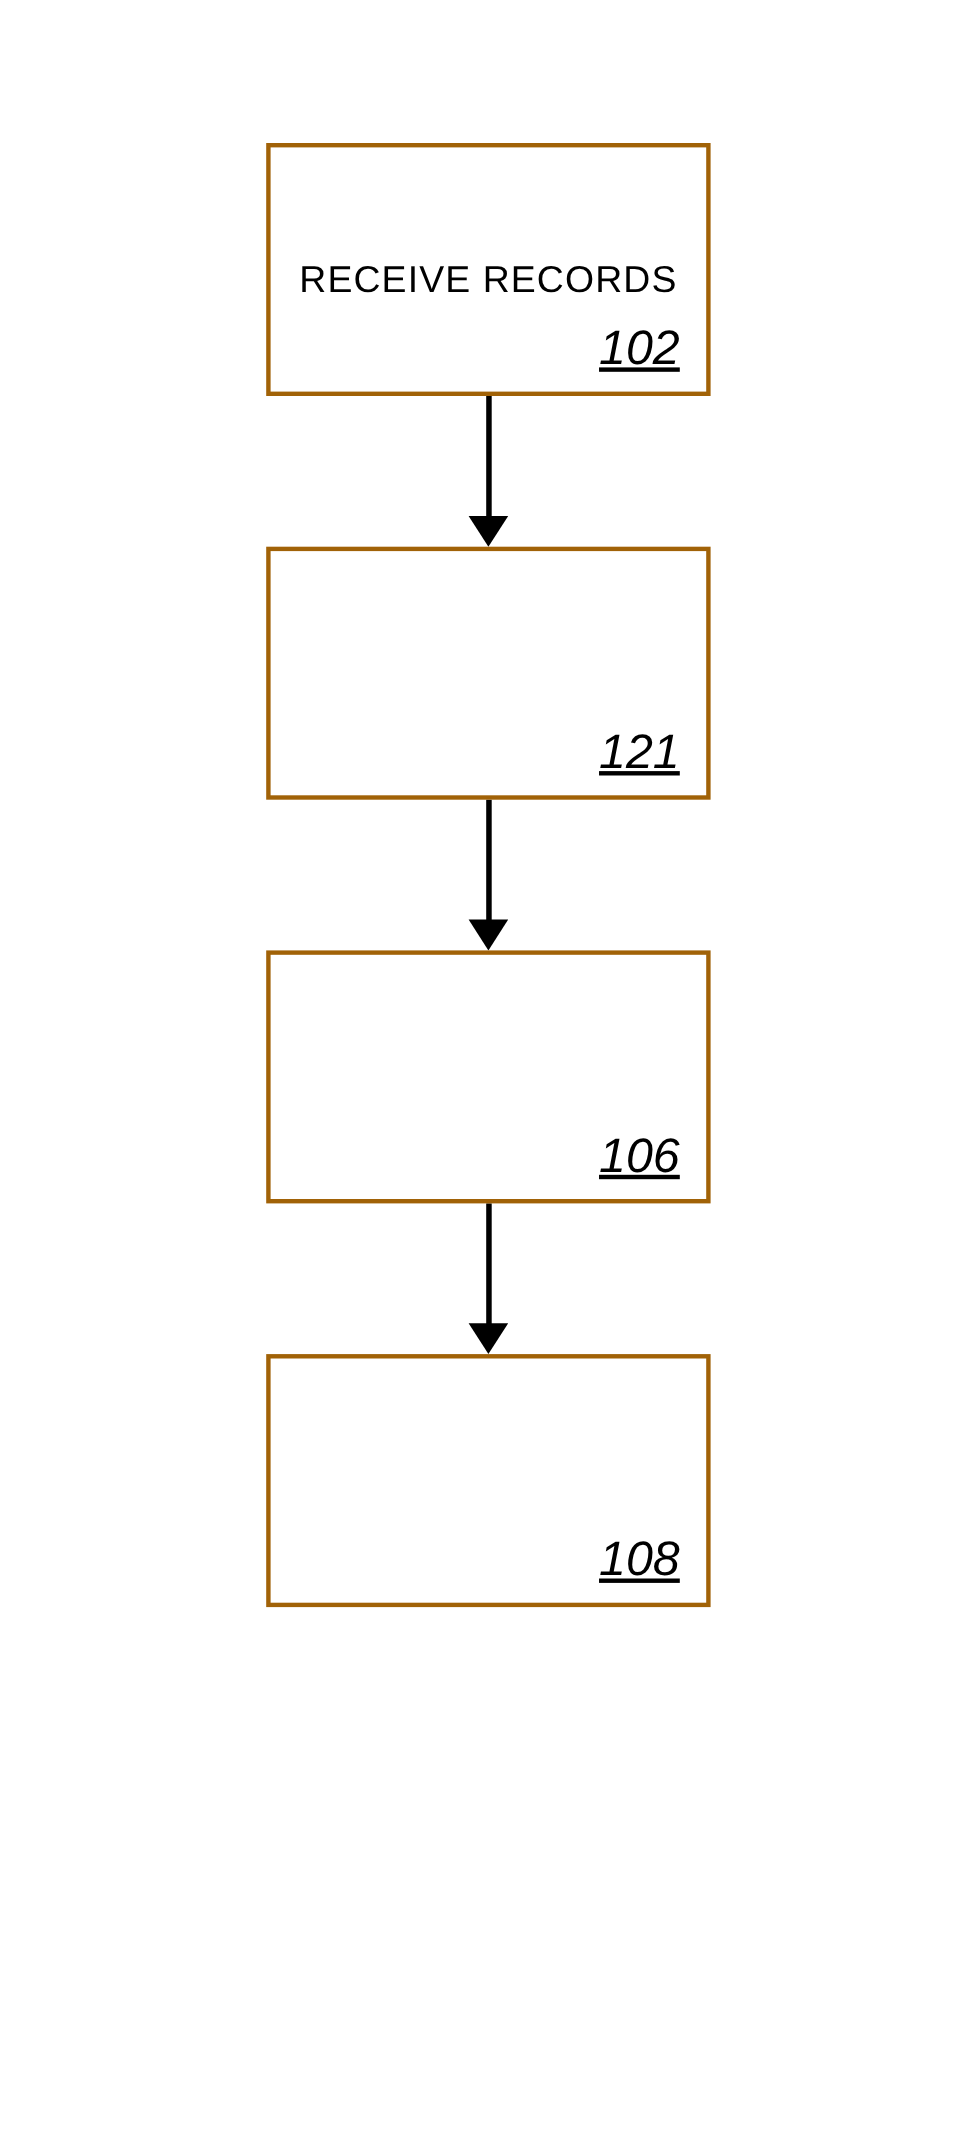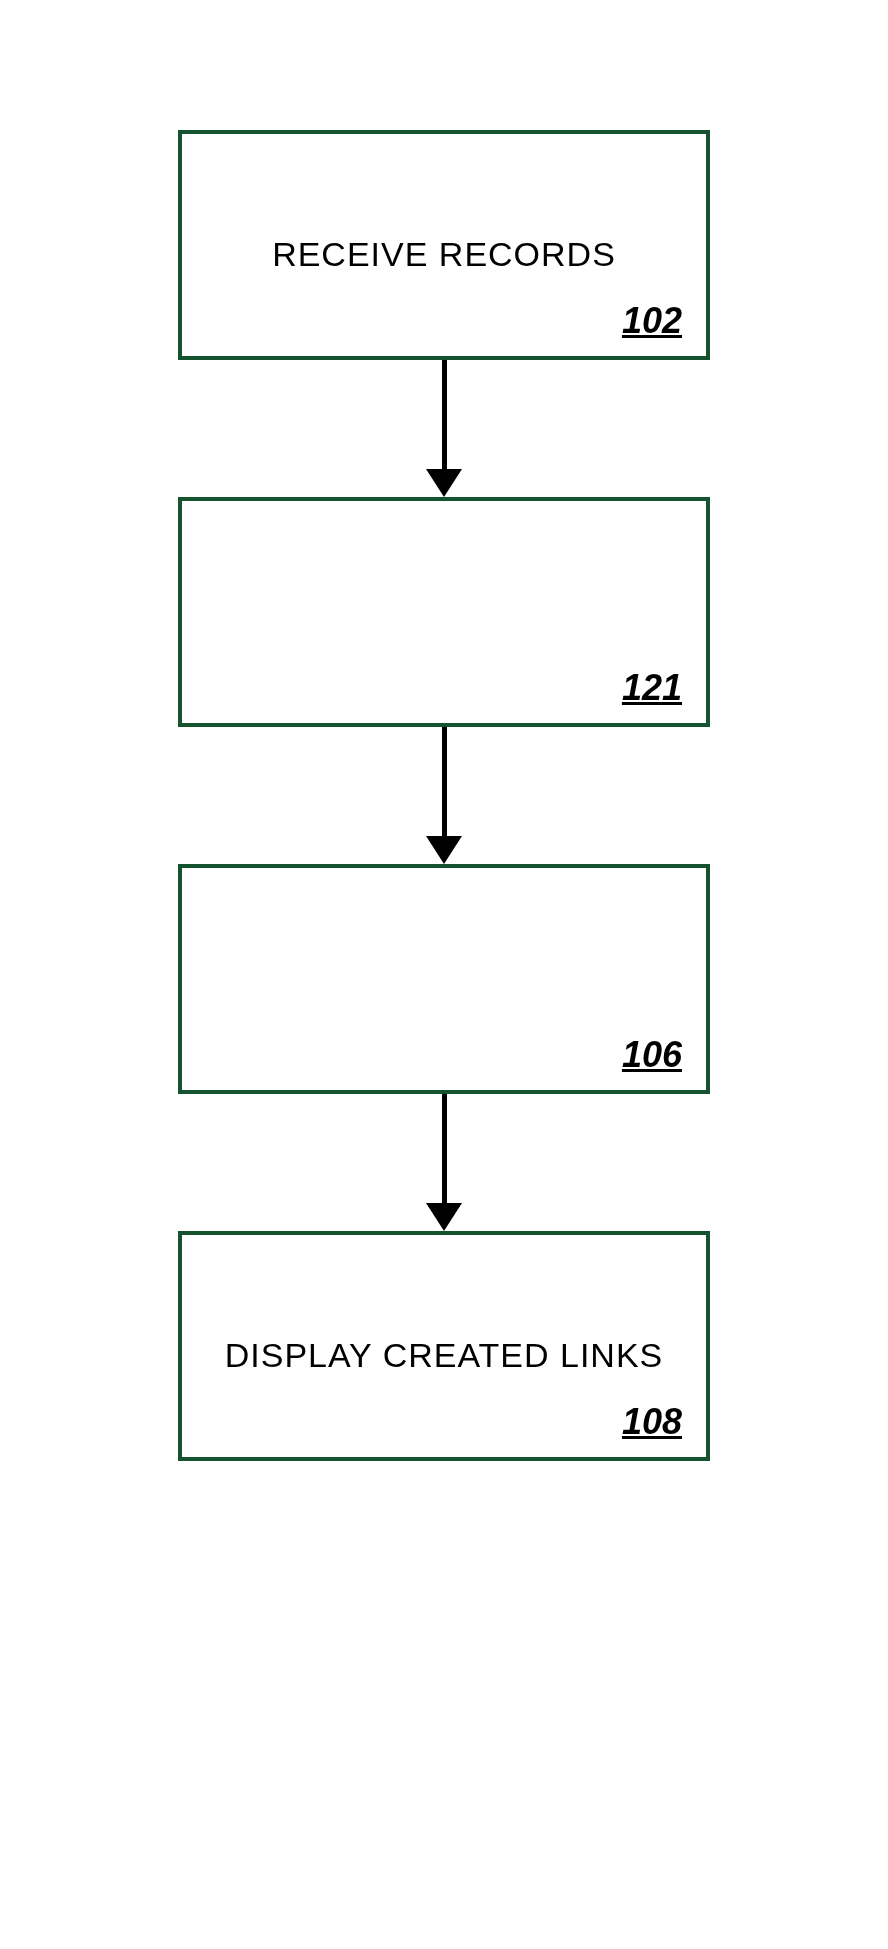--- a/index.html
+++ b/index.html
@@ -17,45 +17,45 @@
   .flow {
     position: absolute;
     top: 130px;
     left: 0;
     right: 0;
     display: flex;
     flex-direction: column;
     align-items: center;
   }
   .step {
-    width: 532px;
-    border: 4px solid #14532d;
+    width: 404px;
+    border: 4px solid #a16207;
     box-sizing: border-box;
     padding: 30px 20px 12px 20px;
     position: relative;
     min-height: 230px;
     display: flex;
     flex-direction: column;
     justify-content: center;
   }
   .step-label {
     text-align: center;
     font-size: 34px;
     letter-spacing: 1px;
     font-weight: 400;
     line-height: 1.3;
   }
   .step-num {
     position: absolute;
     right: 24px;
     bottom: 14px;
-    font-size: 36px;
+    font-size: 44px;
     font-style: italic;
     text-decoration: underline;
-    font-weight: 700;
+    font-weight: 400;
   }
   .arrow {
     display: flex;
     flex-direction: column;
     align-items: center;
   }
   .arrow .shaft {
     width: 5px;
     height: 110px;
     background: #000;
@@ -107,20 +107,19 @@
     <div class="step">
       <div class="step-num">106</div>
     </div>
 
     <div class="arrow">
       <div class="shaft"></div>
         <div class="head"></div>
     </div>
 
     <div class="step">
-      <div class="step-label">DISPLAY CREATED LINKS</div>
       <div class="step-num">108</div>
     </div>
 
   </div>
 
 
 </div>
 
 </body></html>

